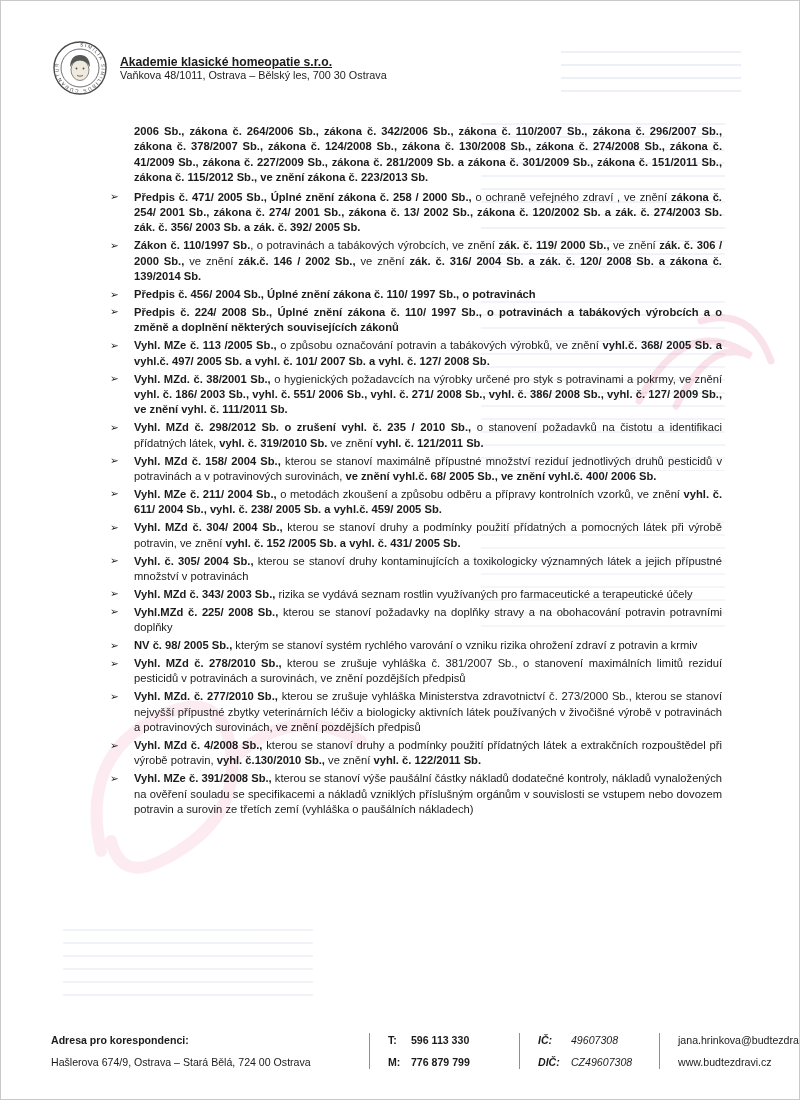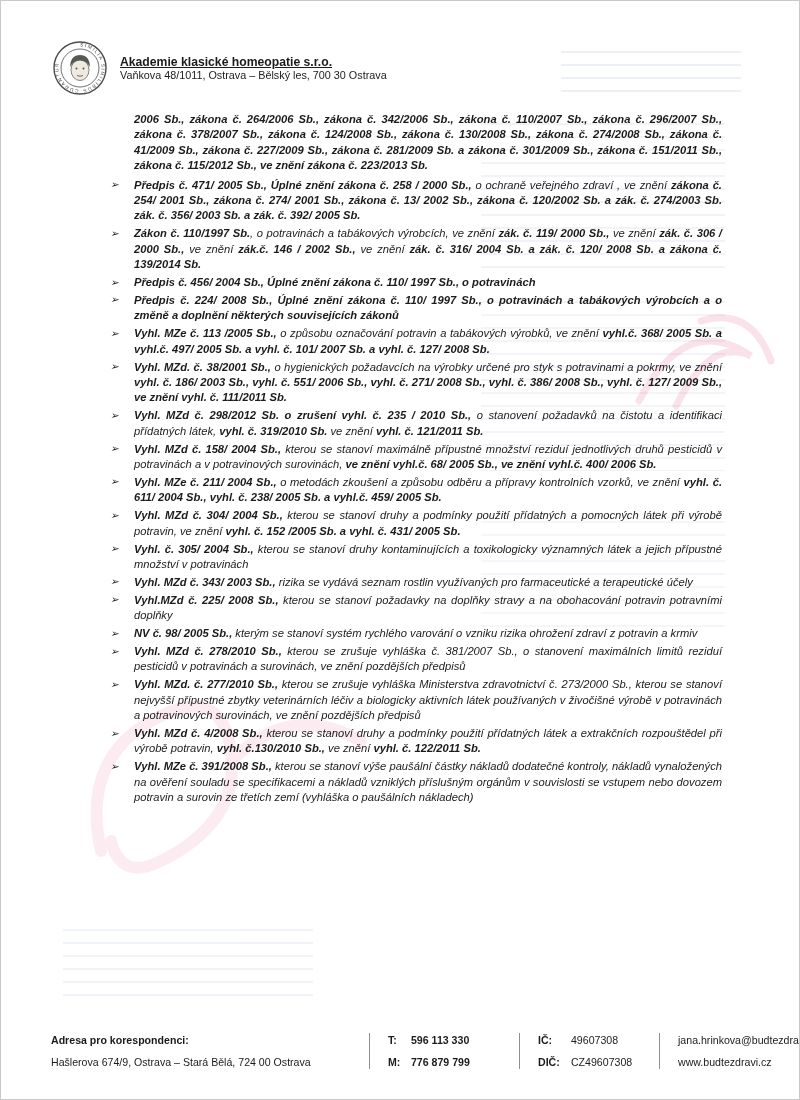--- a/index.html
+++ b/index.html
@@ -8,34 +8,34 @@
     background:#ffffff;border:1px solid #c9c9c9;box-sizing:border-box;
     color:#1b1b1b;font-family:"Liberation Sans", sans-serif;
   }
   
   .hdr{position:absolute;left:52px;top:40px;display:flex;align-items:center;}
   .logo{width:54px;height:54px;flex:0 0 54px;}
   .org{margin-left:13px;}
   .org-name{font-weight:700;font-size:12.2px;text-decoration:underline;}
   .org-address{font-size:10.8px;}
   
-  .content{position:absolute;left:133px;top:111px;width:588px;font-style:italic;}
+  .content{position:absolute;left:133px;top:123px;width:588px;}
   .intro{margin:0 0 4px 0;font-size:11.2px;line-height:15.4px;text-align:justify;font-weight:700;}
   .reg-list{list-style:none;margin:0;padding:0;}
   .reg-list li{position:relative;margin:0 0 2.5px 0;}
   .bullet{position:absolute;left:-24px;top:0.5px;font-size:10.5px;color:#1b1b1b;}
   .reg-list p{margin:0;font-size:11.2px;line-height:15.4px;text-align:justify;}
   strong{font-weight:700;}
   
   .footer{position:absolute;left:50px;top:1032px;width:692px;display:flex;font-size:10.6px;line-height:14px;}
   .fcol{padding-right:13px;}
   .fcol + .fcol{border-left:1px solid #8f8f8f;padding-left:18px;}
   .fcol-1{flex:0 0 305px;}
   .fcol-2{flex:0 0 118px;}
-  .fcol-3{flex:0 0 108px;}
+  .fcol-3{flex:0 0 108px;font-style:italic;}
   .fcol-4{flex:1;}
   .frow{white-space:nowrap;}
   .frow + .frow{margin-top:8px;}
   .fbold{font-weight:700;}
   .flabel{font-weight:700;display:inline-block;}
   .flabel-t{width:20px;}
   .flabel-i{width:30px;}
   .flink{color:#1b1b1b;text-decoration:none;}
   
   .bleed{position:absolute;pointer-events:none;

